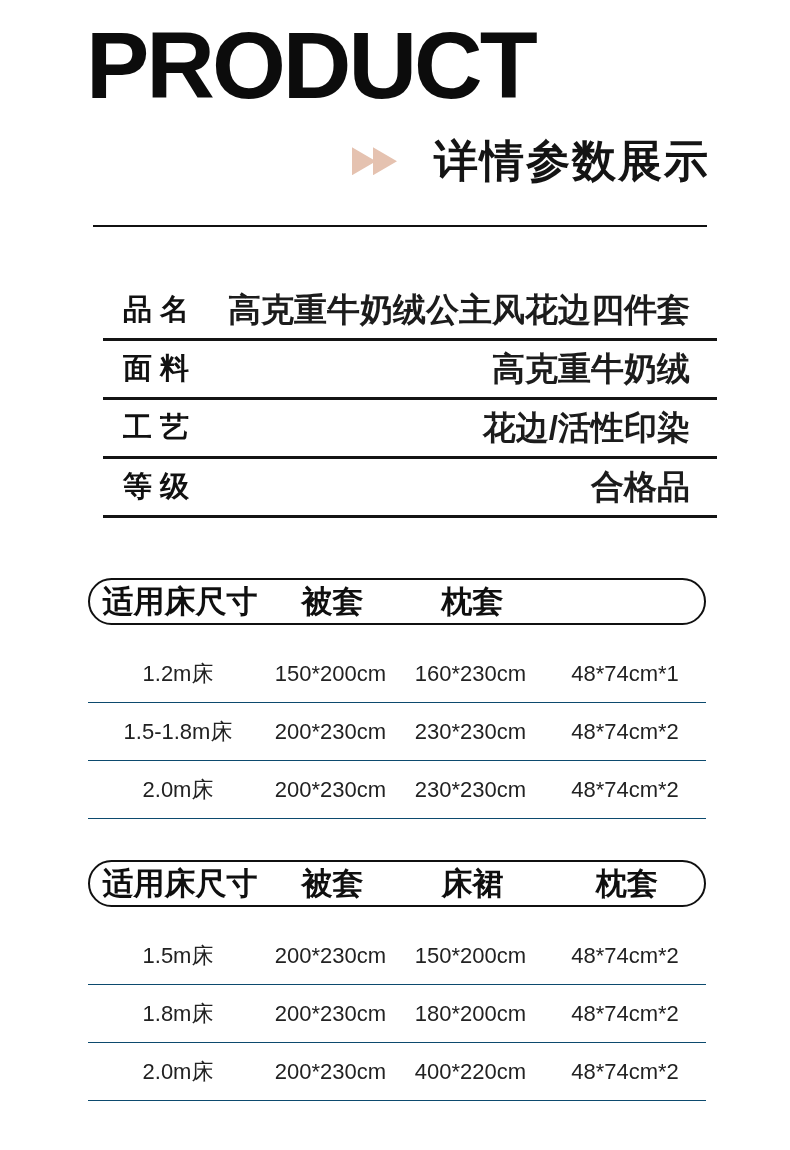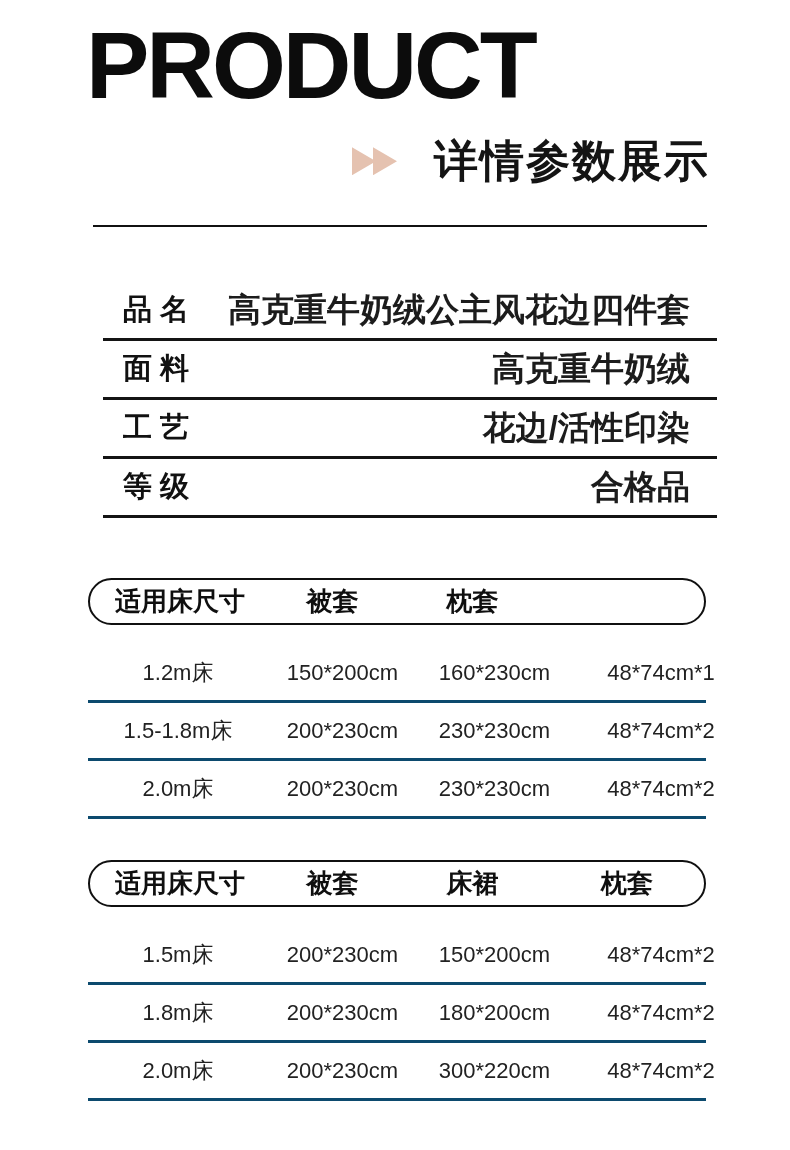--- a/index.html
+++ b/index.html
@@ -92,33 +92,32 @@
     height: 47px;
     border: 2px solid #101010;
     border-radius: 25px;
     display: grid;
     grid-template-columns: 180px 125px 155px 154px;
     align-items: center;
     background: #ffffff;
   }
   .pill-header .th {
     text-align: center;
-    font-size: 26px;
+    font-size: 31px;
     font-weight: 700;
     color: #0f0f0f;
     white-space: nowrap;
   }
   .size-rows { margin-top: 20px; }
   .size-row {
     height: 58px;
     display: grid;
     grid-template-columns: 180px 125px 155px 154px;
     align-items: center;
-    border-bottom: 3px solid #0c4a6e;
-    gap: 12px;
+    border-bottom: 1px solid #0c4a6e;
   }
   .size-row .td {
     text-align: center;
     font-size: 22px;
     font-weight: 400;
     color: #222222;
     white-space: nowrap;
   }
 </style>
 </head>
@@ -201,19 +200,19 @@
       </div>
       <div class="size-row">
         <div class="td">1.8m床</div>
         <div class="td">200*230cm</div>
         <div class="td">180*200cm</div>
         <div class="td">48*74cm*2</div>
       </div>
       <div class="size-row">
         <div class="td">2.0m床</div>
         <div class="td">200*230cm</div>
-        <div class="td">300*220cm</div>
+        <div class="td">400*220cm</div>
         <div class="td">48*74cm*2</div>
       </div>
     </div>
   </div>
 
 </div>
 
 </body></html>

